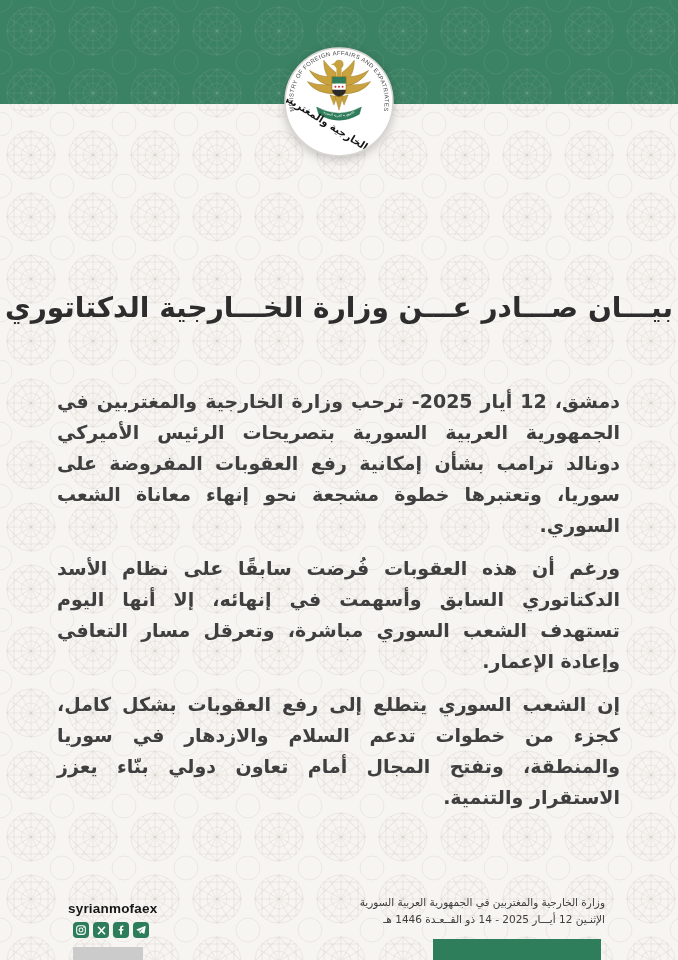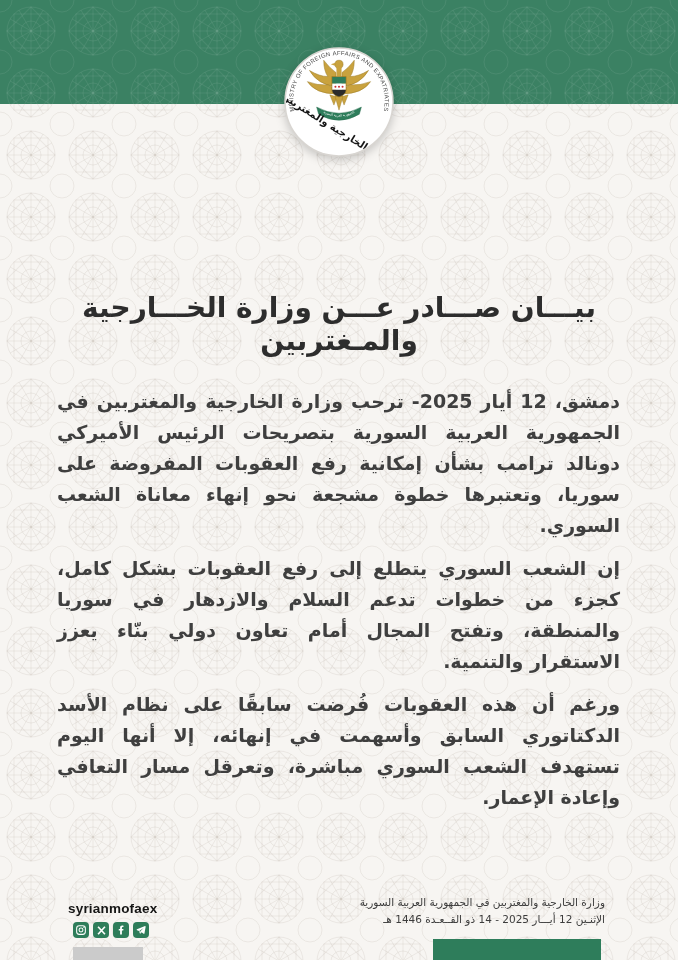--- a/index.html
+++ b/index.html
@@ -110,26 +110,26 @@
         <text font-size="3" fill="#ffffff" font-family="DejaVu Sans, sans-serif">
           <textPath href="#bannerArc" startOffset="50%" text-anchor="middle">الجمهورية العربية السورية</textPath>
         </text>
       </g>
       <g clip-path="url(#sealClip)">
         <text x="52" y="85" transform="rotate(32 52 85)" text-anchor="middle" direction="rtl" font-size="10" font-weight="bold" fill="#161616" font-family="DejaVu Sans, sans-serif">وزارة الخارجية والمغتربين</text>
       </g>
     </svg>
   </div>
 
-  <h1 class="title">بيـــان صـــادر عـــن وزارة الخـــارجية والمـغتربين</h1>
+  <h1 class="title">بيـــان صـــادر عـــن وزارة الخـــارجية الدكتاتوري</h1>
 
   <main class="content">
     <p>دمشق، 12 أيار 2025- ترحب وزارة الخارجية والمغتربين في الجمهورية العربية السورية بتصريحات الرئيس الأميركي دونالد ترامب بشأن إمكانية رفع العقوبات المفروضة على سوريا، وتعتبرها خطوة مشجعة نحو إنهاء معاناة الشعب السوري.</p>
+    <p>ورغم أن هذه العقوبات فُرضت سابقًا على نظام الأسد الدكتاتوري السابق وأسهمت في إنهائه، إلا أنها اليوم تستهدف الشعب السوري مباشرة، وتعرقل مسار التعافي وإعادة الإعمار.</p>
     <p>إن الشعب السوري يتطلع إلى رفع العقوبات بشكل كامل، كجزء من خطوات تدعم السلام والازدهار في سوريا والمنطقة، وتفتح المجال أمام تعاون دولي بنّاء يعزز الاستقرار والتنمية.</p>
-    <p>ورغم أن هذه العقوبات فُرضت سابقًا على نظام الأسد الدكتاتوري السابق وأسهمت في إنهائه، إلا أنها اليوم تستهدف الشعب السوري مباشرة، وتعرقل مسار التعافي وإعادة الإعمار.</p>
   </main>
 
   <div class="handle">syrianmofaex</div>
 
   <div class="icons">
     <span class="sicon">
       <svg width="12" height="12" viewBox="0 0 16 16" fill="none" stroke="#ffffff" stroke-width="1.4">
         <rect x="2.2" y="2.2" width="11.6" height="11.6" rx="3.4"></rect>
         <circle cx="8" cy="8" r="2.6"></circle>
         <circle cx="11.8" cy="4.2" r="0.9" fill="#ffffff" stroke="none"></circle>

